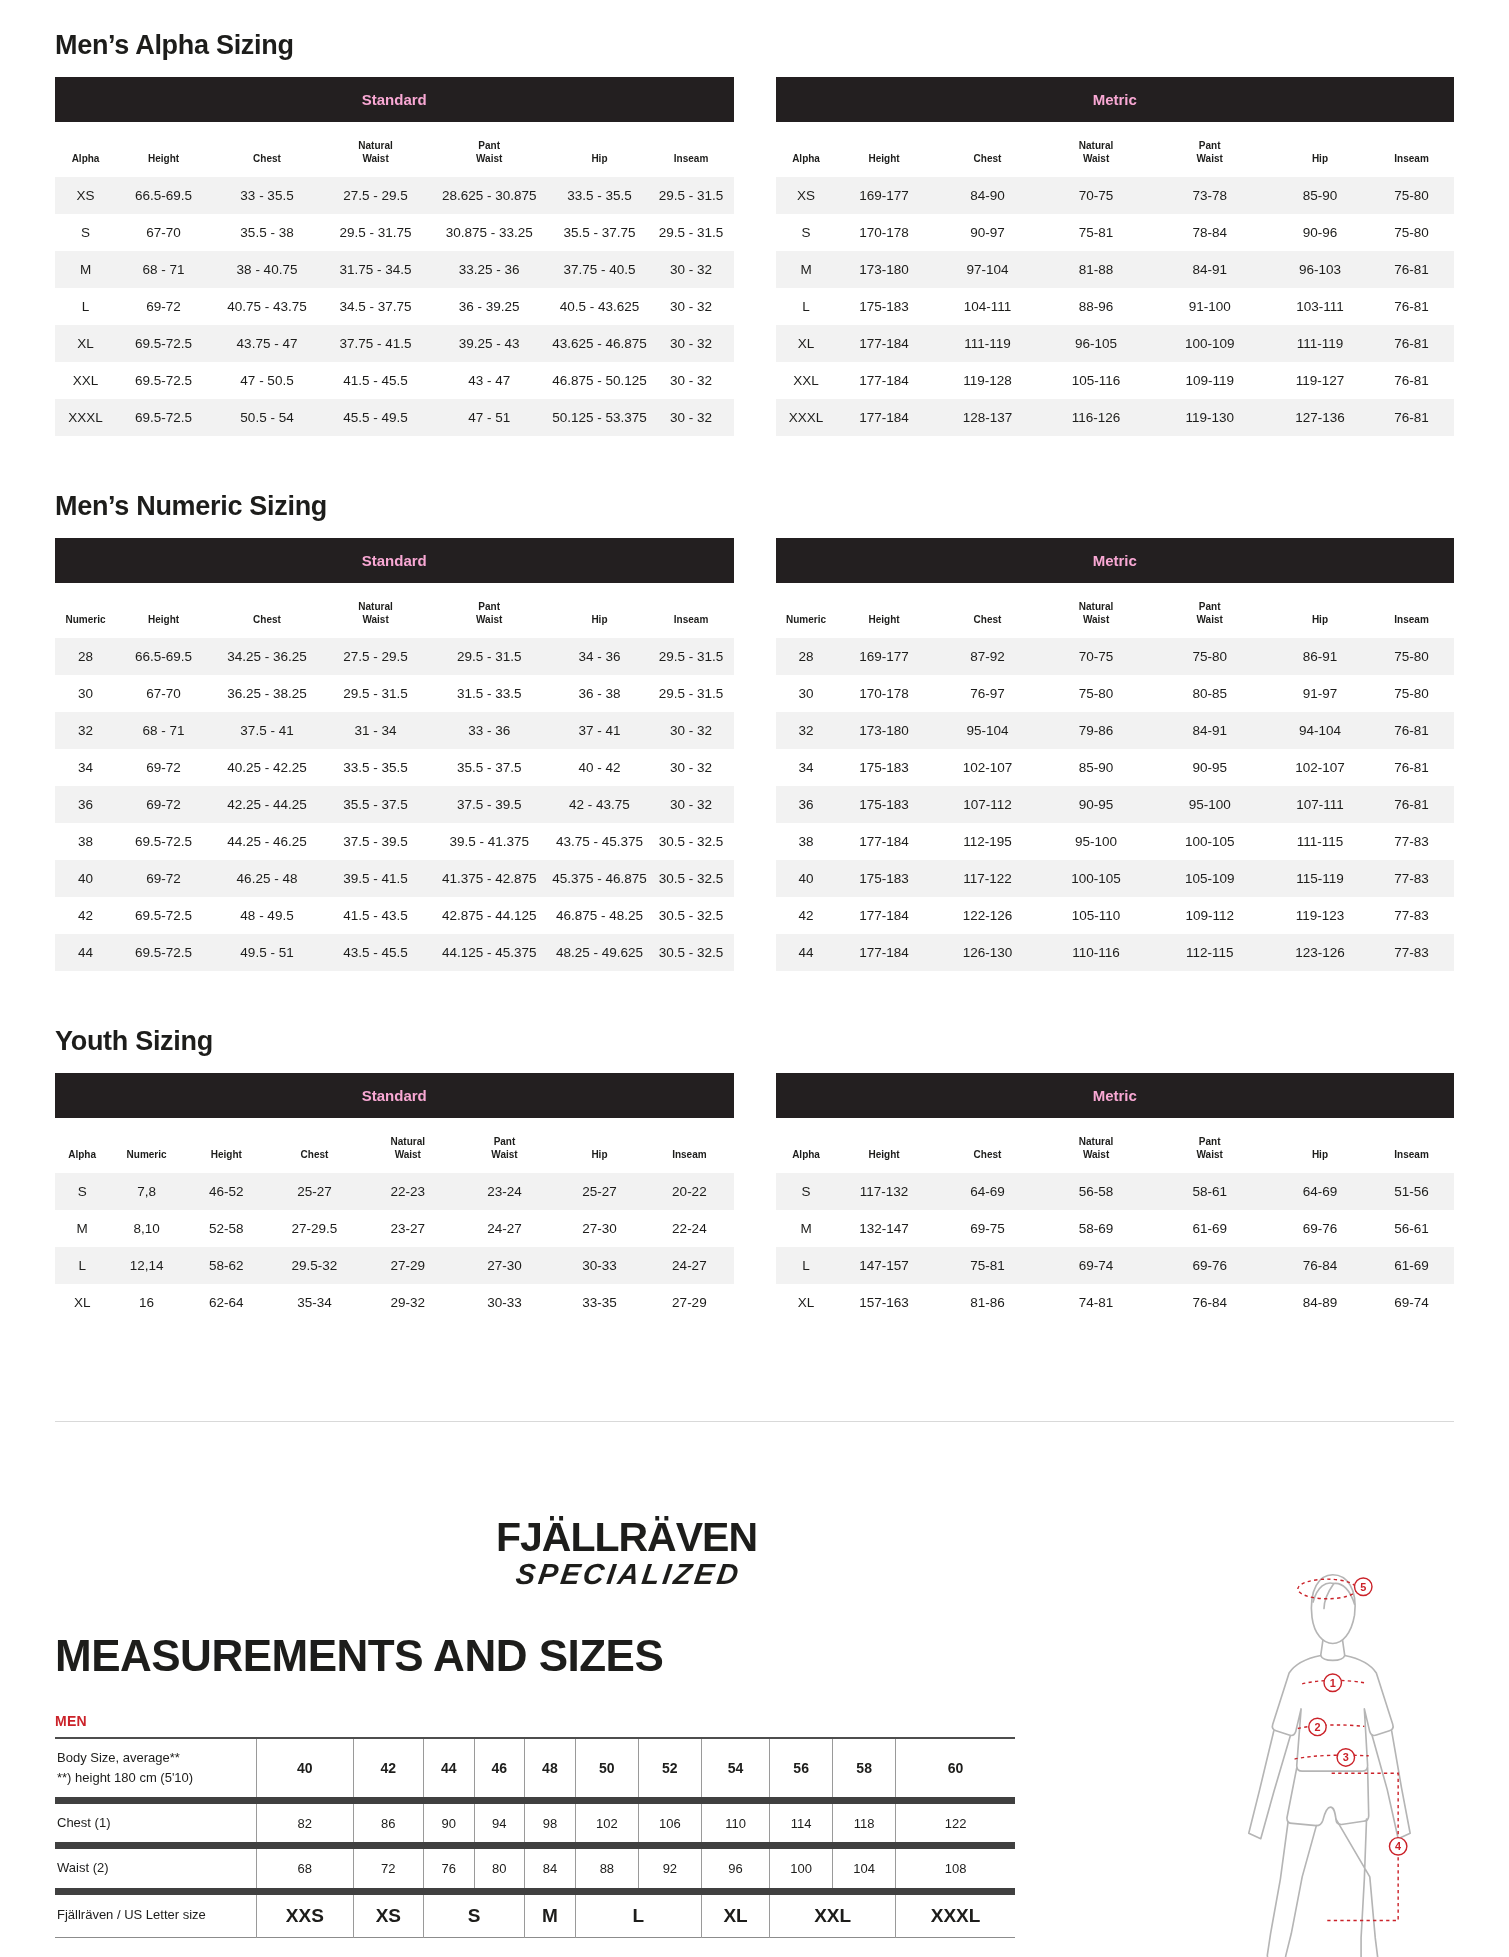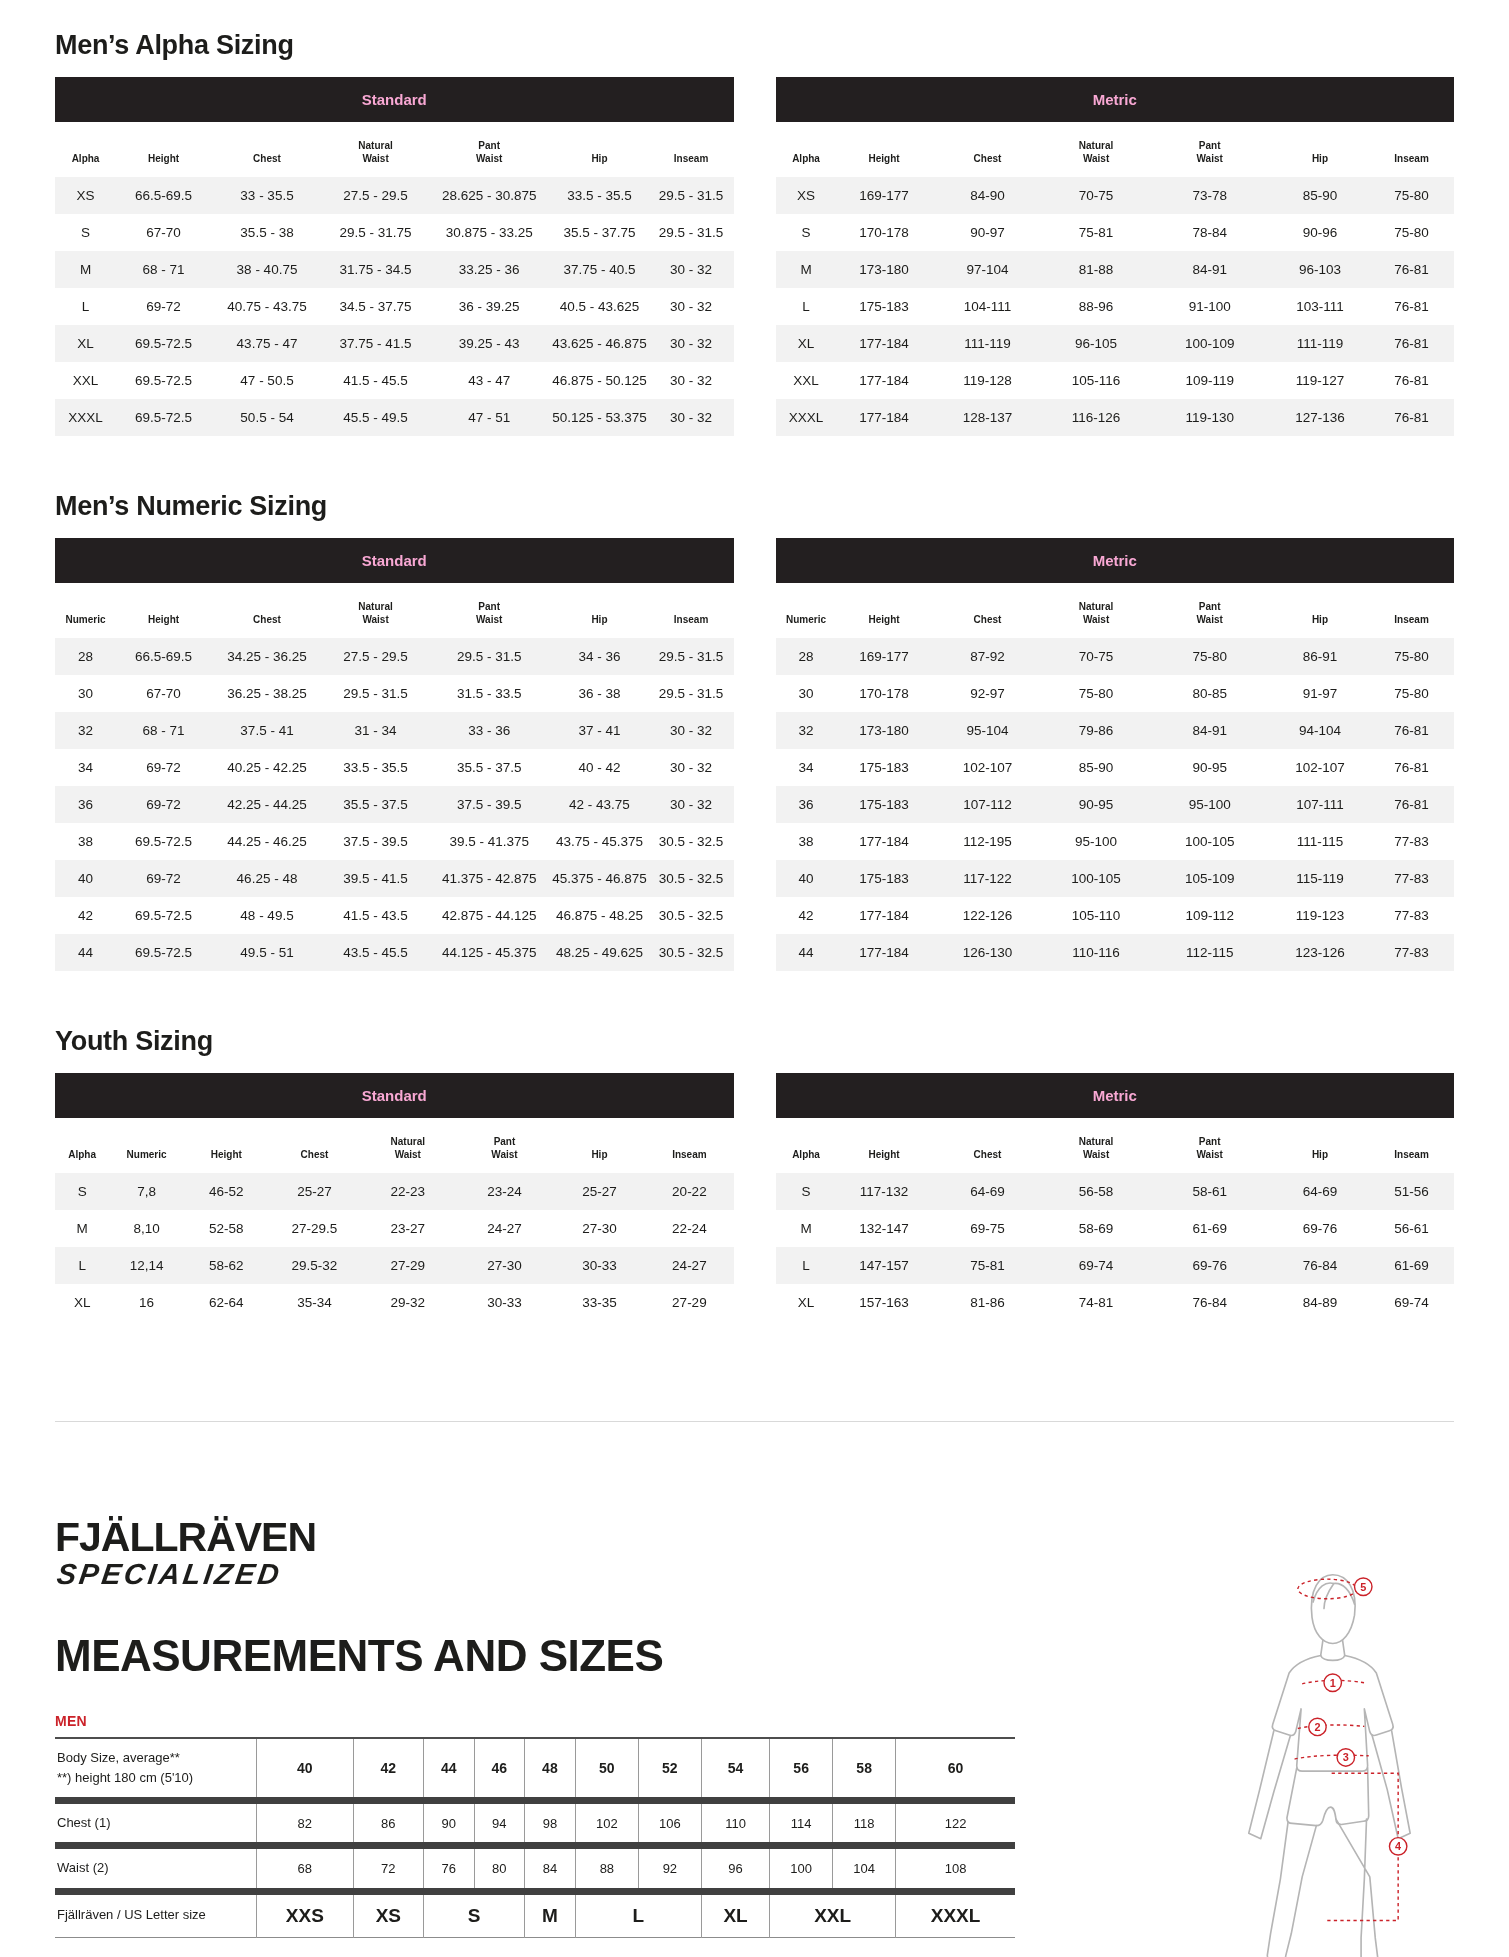--- a/index.html
+++ b/index.html
@@ -24,21 +24,21 @@
     padding:18px 2px 12px;white-space:pre-line;line-height:1.25;}
   .sizing-table td{font-size:13.5px;text-align:center;padding:11px 2px;white-space:nowrap;}
   .sizing-table tr.alt{background:var(--alt);}
 
   .divider{border:none;border-top:1px solid #d9d9d9;margin:100px 0 95px;}
 
   
   .bottom-section{display:flex;align-items:flex-start;}
   .bottom-left{flex:1;min-width:0;}
   .bottom-right{width:250px;margin-left:6px;flex:none;}
-  .brand{line-height:1;}
+  .brand{line-height:1;text-align:center;}
   .brand-top{font-size:41px;font-weight:900;letter-spacing:-1px;}
   .brand-bottom{font-size:29px;font-weight:900;font-style:italic;letter-spacing:3px;
     transform:skewX(-8deg);transform-origin:left bottom;margin-top:2px;}
   .m-title{font-size:44px;font-weight:900;letter-spacing:-.5px;margin-top:42px;}
   .men-label{color:var(--red);font-weight:700;font-size:14px;margin:32px 0 8px;letter-spacing:.3px;}
 
   .men-table{width:100%;max-width:960px;border-collapse:collapse;
     border-top:2px solid #4d4d4d;border-bottom:1px solid #8c8c8c;}
   .men-table td{border-top:7px solid #404040;font-size:13px;text-align:center;padding:9px 4px;}
   .men-table tr:first-child td{border-top:none;}
@@ -388,21 +388,21 @@
                   <td>169-177</td>
                   <td>87-92</td>
                   <td>70-75</td>
                   <td>75-80</td>
                   <td>86-91</td>
                   <td>75-80</td>
                 </tr>
                 <tr>
                   <td>30</td>
                   <td>170-178</td>
-                  <td>92-97</td>
+                  <td>76-97</td>
                   <td>75-80</td>
                   <td>80-85</td>
                   <td>91-97</td>
                   <td>75-80</td>
                 </tr>
                 <tr class="alt">
                   <td>32</td>
                   <td>173-180</td>
                   <td>95-104</td>
                   <td>79-86</td>

